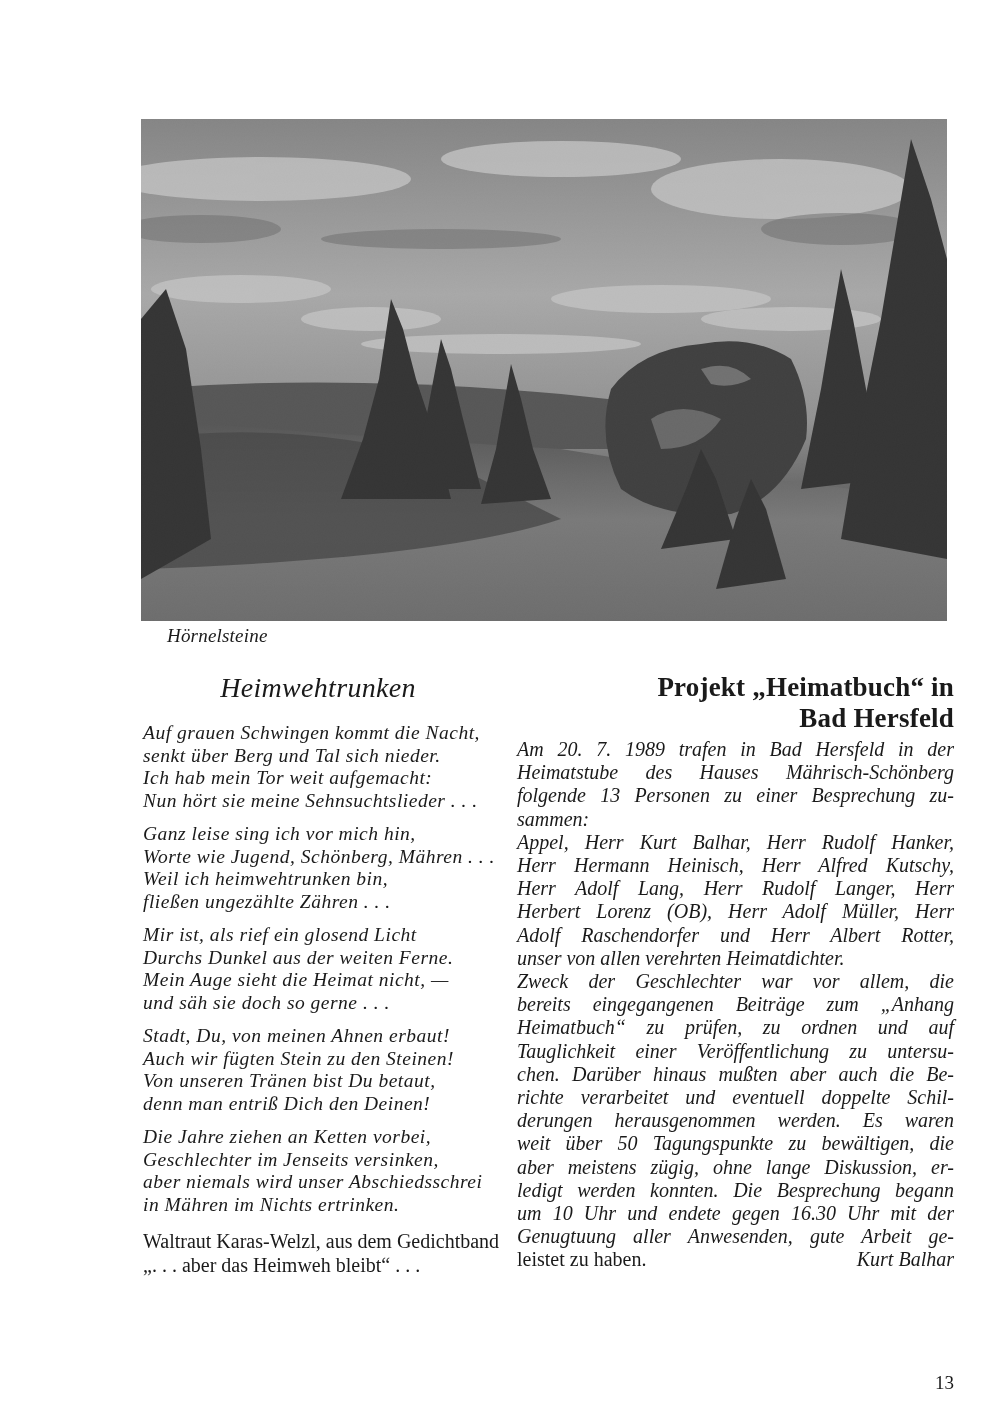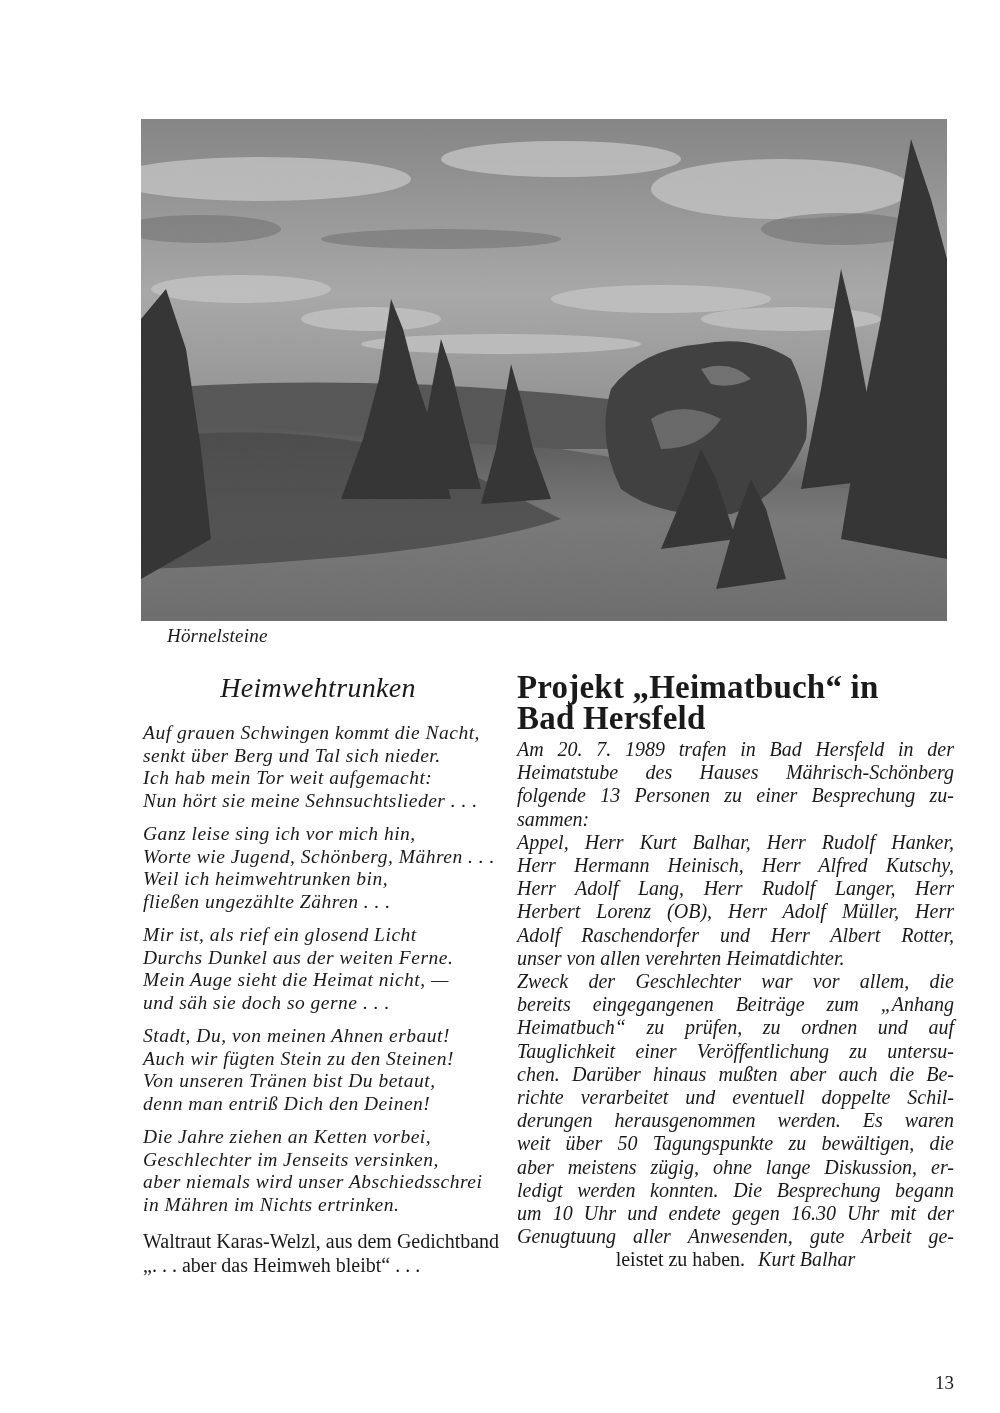--- a/index.html
+++ b/index.html
@@ -17,27 +17,27 @@
     .poem-title { text-align: center; font-style: italic; font-size: 28px; margin: 0 0 18px 0;
                   font-weight: normal; letter-spacing: 0.3px; }
     .stanza { margin: 0 0 11px 0; }
     .stanza .line { display: block; font-style: italic; font-size: 19.5px; line-height: 22.5px;
                     letter-spacing: 0.5px; white-space: nowrap; }
     .poem-source { margin-top: 14px; font-size: 20px; line-height: 23.5px; }
     .poem-source .line { display: block; text-align: justify; text-align-last: justify; white-space: nowrap; }
     .poem-source .line.last { text-align-last: left; }
 
     .article-col { position: absolute; left: 517px; top: 672px; width: 437px; }
-    .article-title { text-align: left; font-weight: bold; font-size: 33px; line-height: 31px;
+    .article-title { text-align: right; font-weight: bold; font-size: 27px; line-height: 31px;
                      margin: 0 0 4px 0; letter-spacing: 0.2px; }
     .article-body { font-size: 20px; line-height: 23.2px; }
     .article-body .line { display: block; white-space: nowrap; text-align: justify;
                           text-align-last: justify; font-style: italic; }
     .article-body .line.nj { text-align-last: left; }
-    .signature-row { display: flex; justify-content: center; gap: 13px; }
+    .signature-row { display: flex; justify-content: space-between; gap: 13px; }
     .signature { font-style: italic; }
 
     .page-number { position: absolute; right: 46px; top: 1372px; font-size: 19px; }
   </style>
 </head>
 <body>
 
 <div class="photo" role="img" aria-label="Landscape photograph: clouded sky over a mountain meadow with spruce trees and a rocky outcrop">
   <svg viewBox="0 0 806 502" preserveAspectRatio="none">
     <defs>

